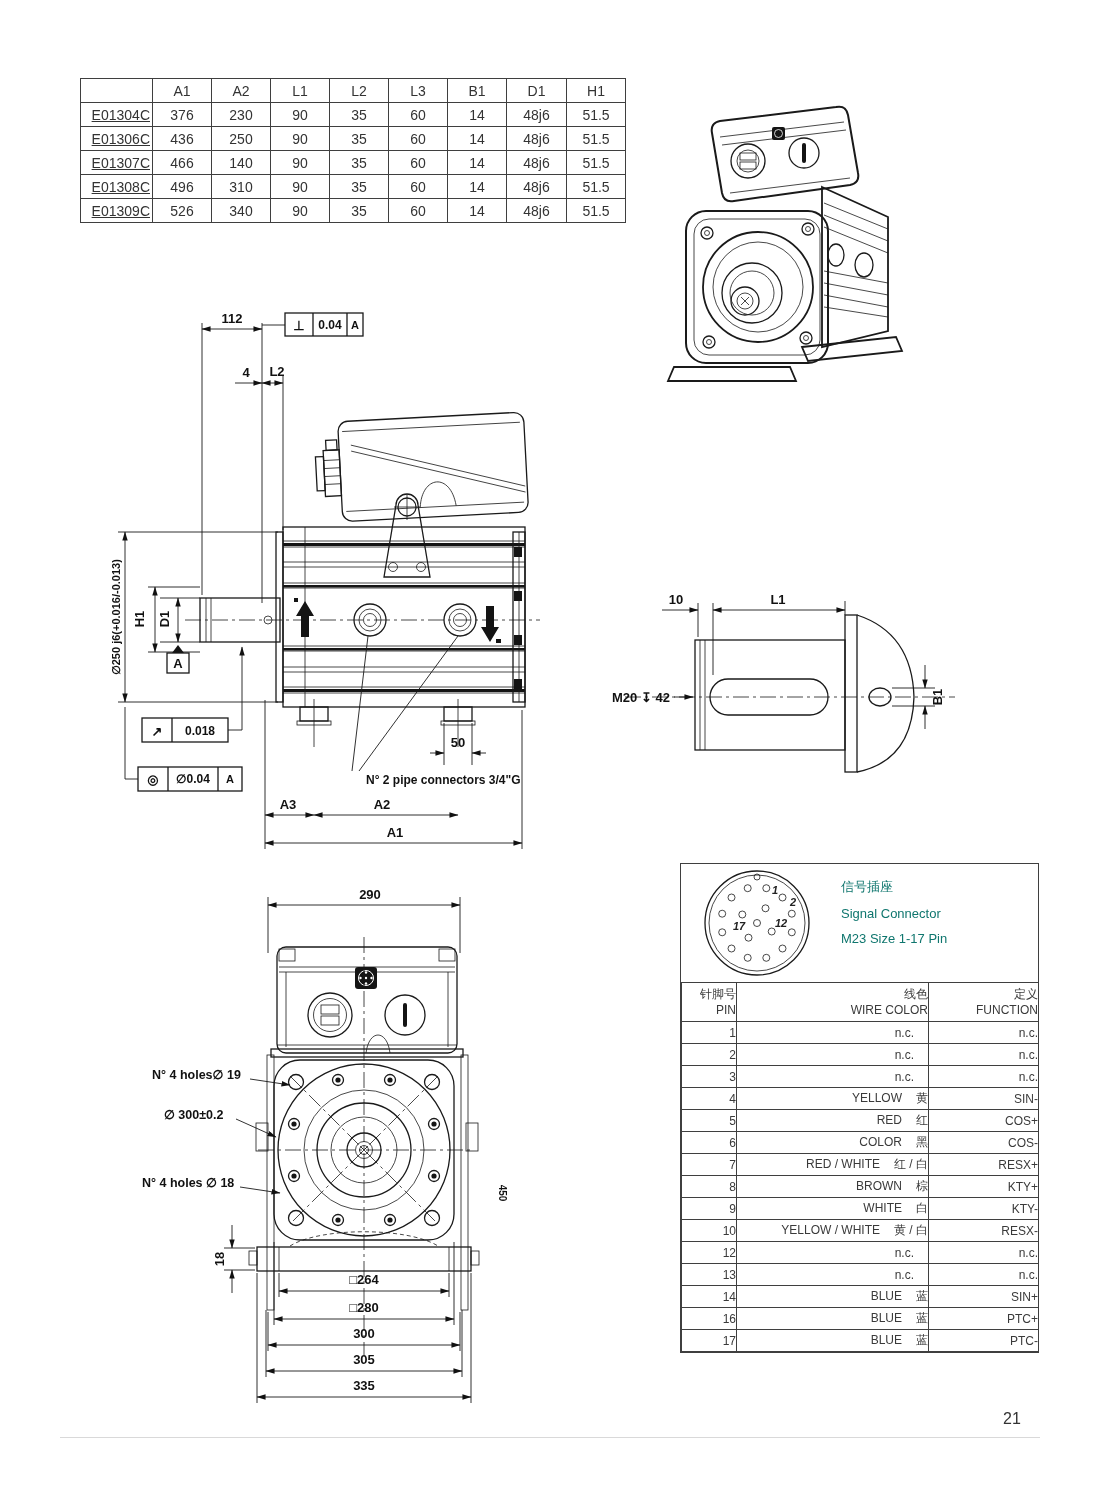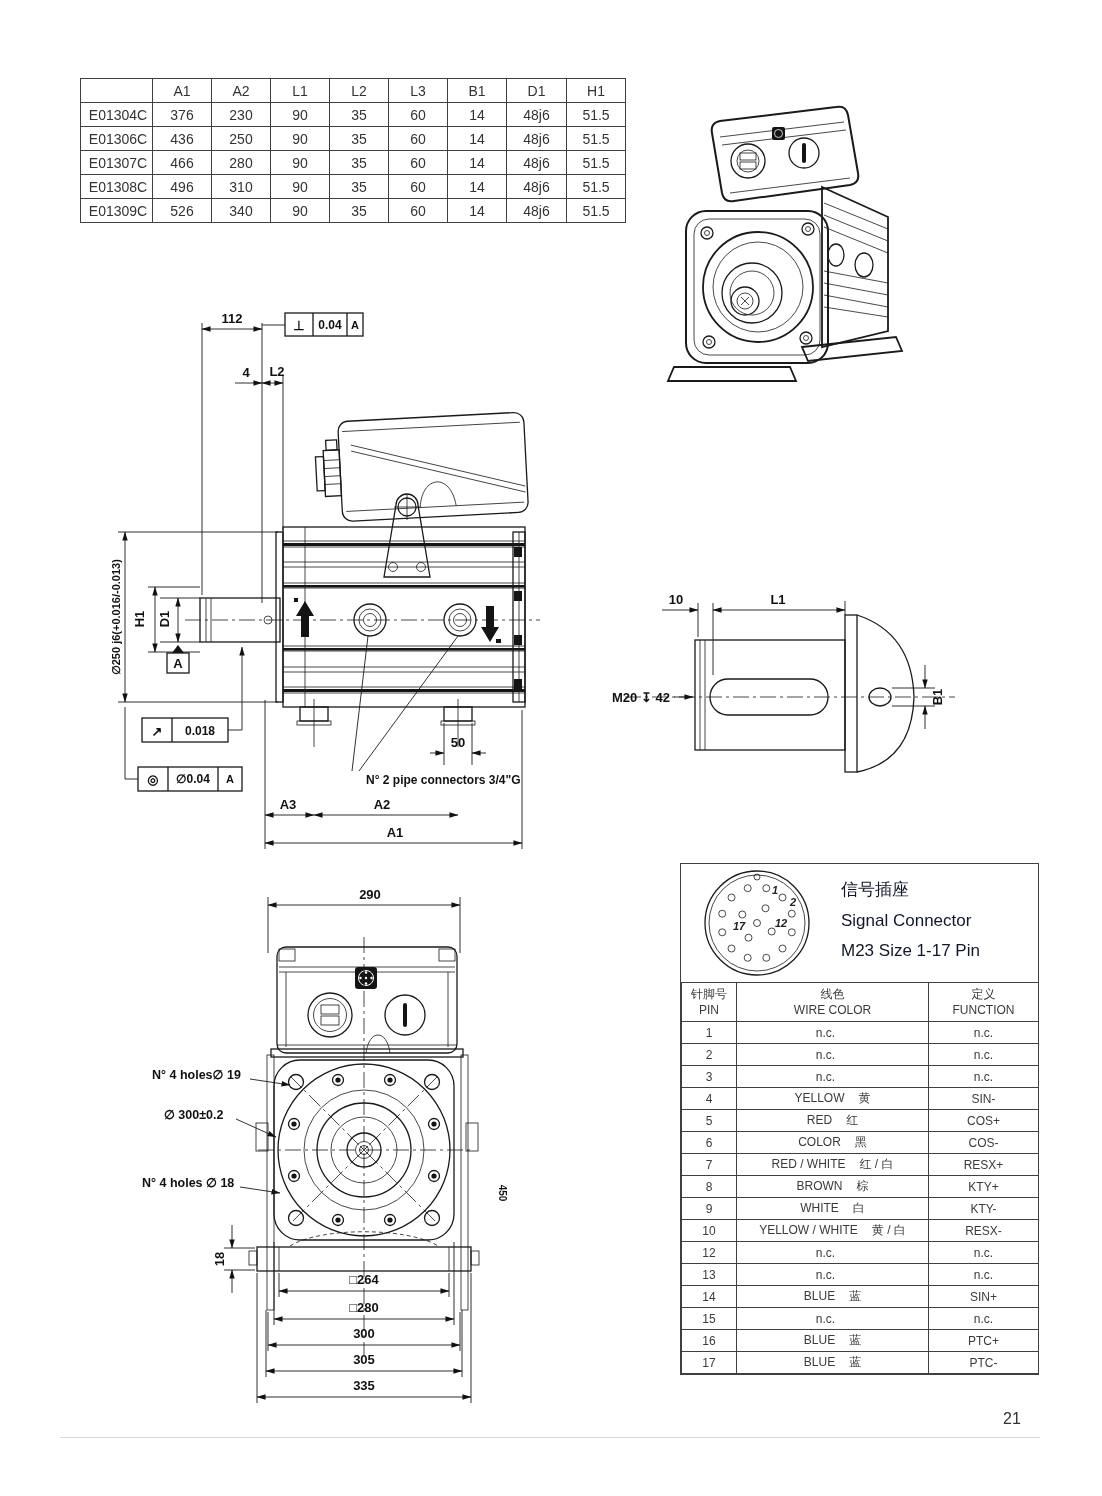--- a/index.html
+++ b/index.html
@@ -4,30 +4,30 @@
 <style>
   html,body{margin:0;padding:0;background:#e8e8e8;}
   #page{position:relative;width:1102px;height:1496px;background:#ffffff;margin:0 auto;
         font-family:"Liberation Sans",sans-serif;color:#2f2f2f;overflow:hidden;}
   .abs{position:absolute;}
 
   
   table.dimtbl{border-collapse:collapse;table-layout:fixed;}
   table.dimtbl td,table.dimtbl th{border:1px solid #3f3f3f;height:23px;padding:0 2px;
       font-size:14px;font-weight:normal;text-align:center;color:#333;white-space:nowrap;}
-  table.dimtbl td.model{text-align:center;padding-left:5px;}
+  table.dimtbl td.model{text-align:right;padding-left:5px;text-decoration:underline;}
 
   
   .connpanel{border:1px solid #3f3f3f;width:357px;background:#fff;}
   .connhead{display:flex;height:118px;border-bottom:0;}
-  .conntitles{padding-top:14px;font-size:17px;color:#0f172a;}
+  .conntitles{padding-top:14px;font-size:13px;color:#0f766e;}
   .conntitles div{margin-bottom:10px;}
   table.pintbl{border-collapse:collapse;table-layout:fixed;width:357px;}
   table.pintbl td,table.pintbl th{border:1px solid #3f3f3f;font-size:12px;font-weight:normal;
-      text-align:center;color:#3a3a3a;padding:0;height:21px;white-space:nowrap;}
+      text-align:right;color:#3a3a3a;padding:0;height:21px;white-space:nowrap;}
   table.pintbl th{font-size:12px;line-height:1.35;height:38px;}
   table.pintbl td.ftr{height:23px;font-size:12.5px;}
   .wsep{display:inline-block;min-width:14px;}
 
   
   svg{display:block;}
   .ln{stroke:#1a1a1a;stroke-width:1.3;fill:none;}
   .lnt{stroke:#1a1a1a;stroke-width:0.8;fill:none;}
   .dim{stroke:#1a1a1a;stroke-width:0.9;fill:none;}
   .cl{stroke:#1a1a1a;stroke-width:0.8;fill:none;stroke-dasharray:16 4 3 4;}
@@ -86,21 +86,21 @@
           <td>90</td>
           <td>35</td>
           <td>60</td>
           <td>14</td>
           <td>48j6</td>
           <td>51.5</td>
         </tr>
     <tr>
           <td class="model">E01307C</td>
           <td>466</td>
-          <td>280</td>
+          <td>140</td>
           <td>90</td>
           <td>35</td>
           <td>60</td>
           <td>14</td>
           <td>48j6</td>
           <td>51.5</td>
         </tr>
     <tr>
           <td class="model">E01308C</td>
           <td>496</td>
@@ -615,25 +615,20 @@
             <td>13</td>
             <td><span>n.c.</span><span class="wsep"></span><span></span></td>
             <td>n.c.</td>
           </tr>
       <tr>
             <td>14</td>
             <td><span>BLUE</span><span class="wsep"></span><span>蓝</span></td>
             <td>SIN+</td>
           </tr>
       <tr>
-            <td>15</td>
-            <td><span>n.c.</span><span class="wsep"></span><span></span></td>
-            <td>n.c.</td>
-          </tr>
-      <tr>
             <td>16</td>
             <td><span>BLUE</span><span class="wsep"></span><span>蓝</span></td>
             <td>PTC+</td>
           </tr>
       <tr>
             <td>17</td>
             <td><span>BLUE</span><span class="wsep"></span><span>蓝</span></td>
             <td>PTC-</td>
           </tr>
     </tbody>

